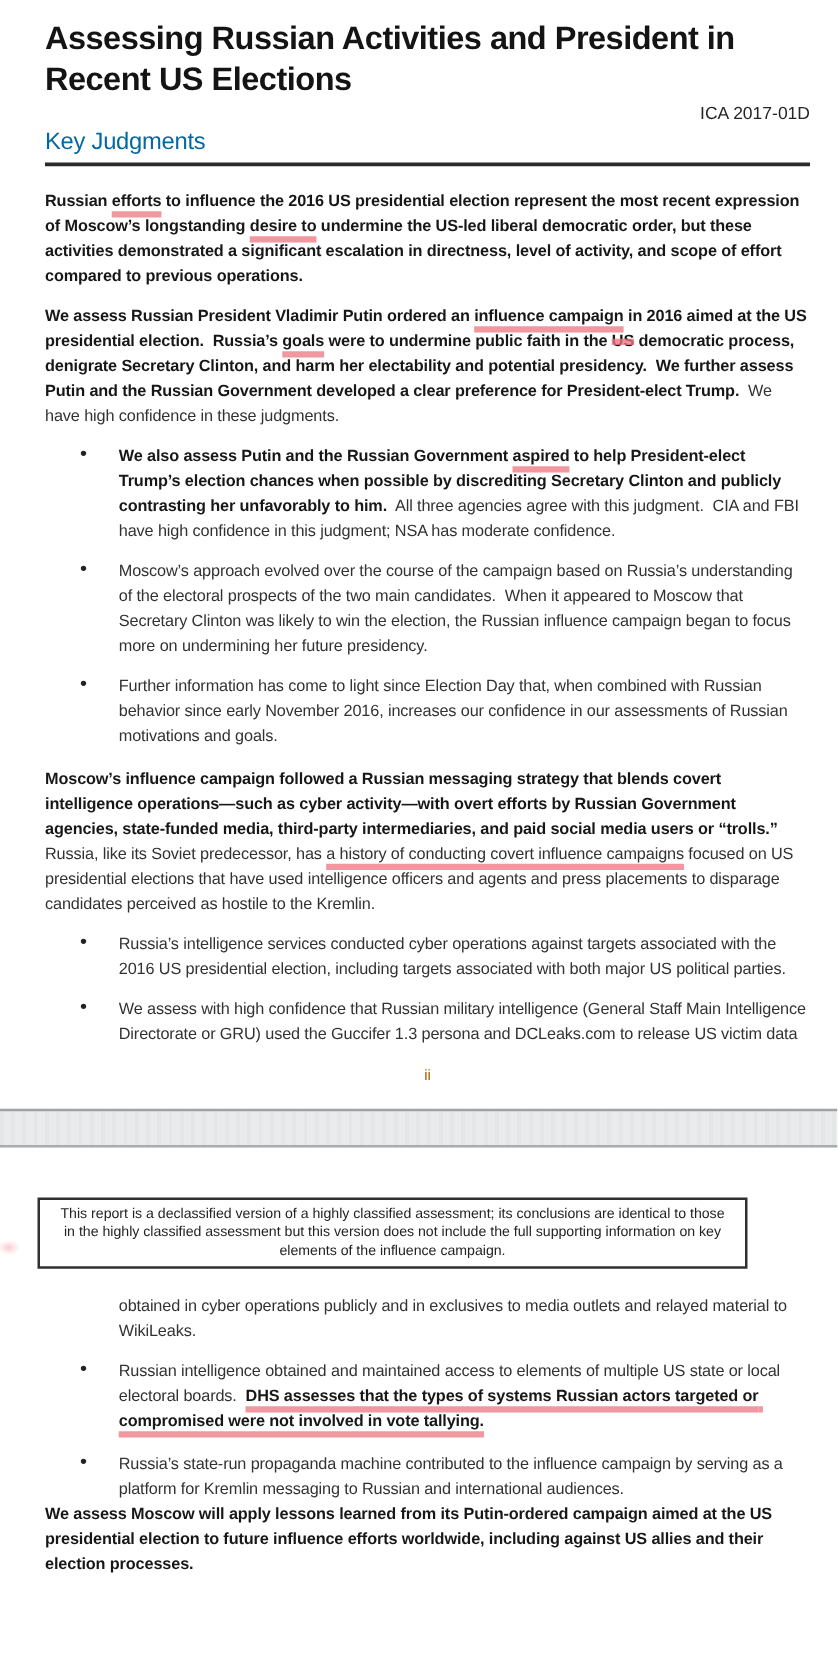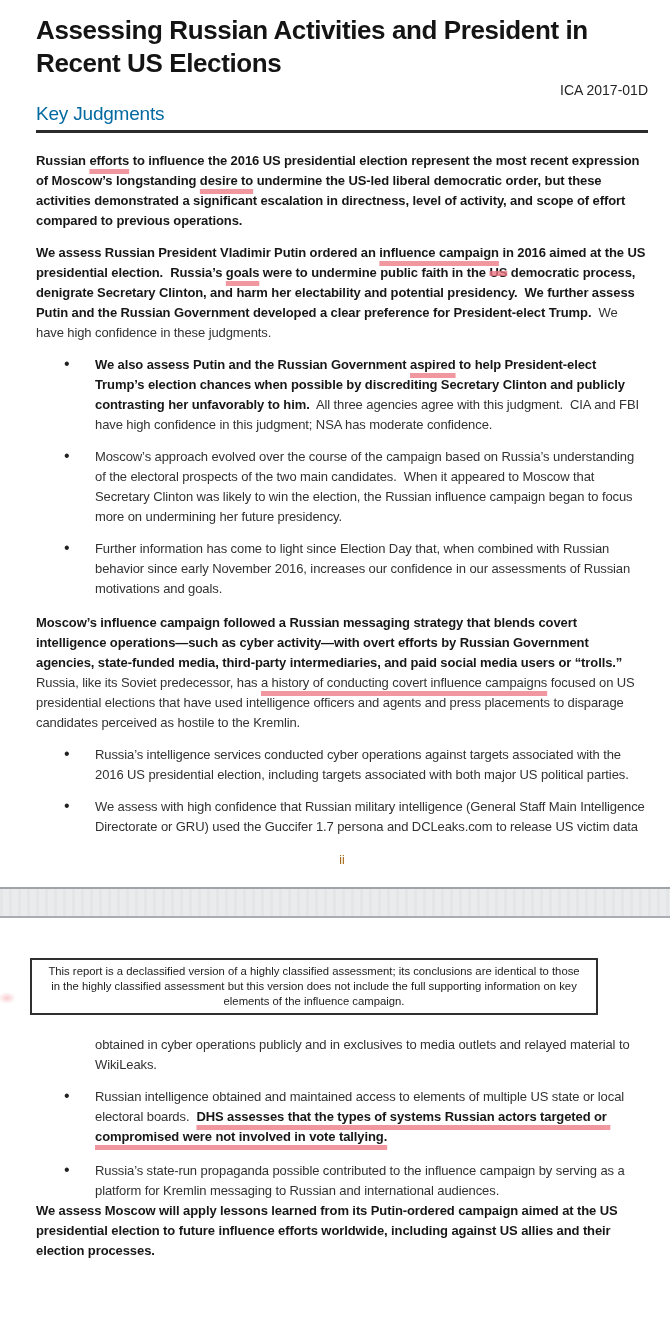--- a/index.html
+++ b/index.html
@@ -95,38 +95,38 @@
 
   <p class="p" style="margin-top:14px"><span class="b">Moscow’s influence campaign followed a Russian messaging strategy that blends covert intelligence operations—such as cyber activity—with overt efforts by Russian Government agencies, state-funded media, third-party intermediaries, and paid social media users or “trolls.”</span><span> Russia, like its Soviet predecessor, has </span><span class="mk">a history of conducting covert influence campaigns</span><span> focused on US presidential elections that have used intelligence officers and agents and press placements to disparage candidates perceived as hostile to the Kremlin.</span></p>
 
   <div class="bullet">
       <span class="dot">•</span>
       <p class="p" style="margin:0"><span>Russia’s intelligence services conducted cyber operations against targets associated with the 2016 US presidential election, including targets associated with both major US political parties.</span></p>
     </div>
 
   <div class="bullet">
       <span class="dot">•</span>
-      <p class="p" style="margin:0"><span>We assess with high confidence that Russian military intelligence (General Staff Main Intelligence Directorate or GRU) used the Guccifer 1.7 persona and DCLeaks.com to release US victim data</span></p>
+      <p class="p" style="margin:0"><span>We assess with high confidence that Russian military intelligence (General Staff Main Intelligence Directorate or GRU) used the Guccifer 1.3 persona and DCLeaks.com to release US victim data</span></p>
     </div>
 
   <div class="pgnum">ii</div>
 
   <div class="band"></div>
 
   <div class="disc"><span>This report is a declassified version of a highly classified assessment; its conclusions are identical to those in the highly classified assessment but this version does not include the full supporting information on key elements of the influence campaign.</span></div>
 
   <p class="p cont"><span>obtained in cyber operations publicly and in exclusives to media outlets and relayed material to WikiLeaks.</span></p>
 
   <div class="bullet b6">
       <span class="dot">•</span>
       <p class="p" style="margin:0"><span>Russian intelligence obtained and maintained access to elements of multiple US state or local electoral boards.  </span><span class="b mk">DHS assesses that the types of systems Russian actors targeted or compromised were not involved in vote tallying.</span></p>
     </div>
 
   <div class="bullet b7">
       <span class="dot">•</span>
-      <p class="p" style="margin:0"><span>Russia’s state-run propaganda possible contributed to the influence campaign by serving as a platform for Kremlin messaging to Russian and international audiences.</span></p>
+      <p class="p" style="margin:0"><span>Russia’s state-run propaganda machine contributed to the influence campaign by serving as a platform for Kremlin messaging to Russian and international audiences.</span></p>
     </div>
 
   <p class="p final"><span class="b">We assess Moscow will apply lessons learned from its Putin-ordered campaign aimed at the US presidential election to future influence efforts worldwide, including against US allies and their election processes.</span></p>
 
 </div>
 
 <div class="smudge"></div>
 
 </body></html>

